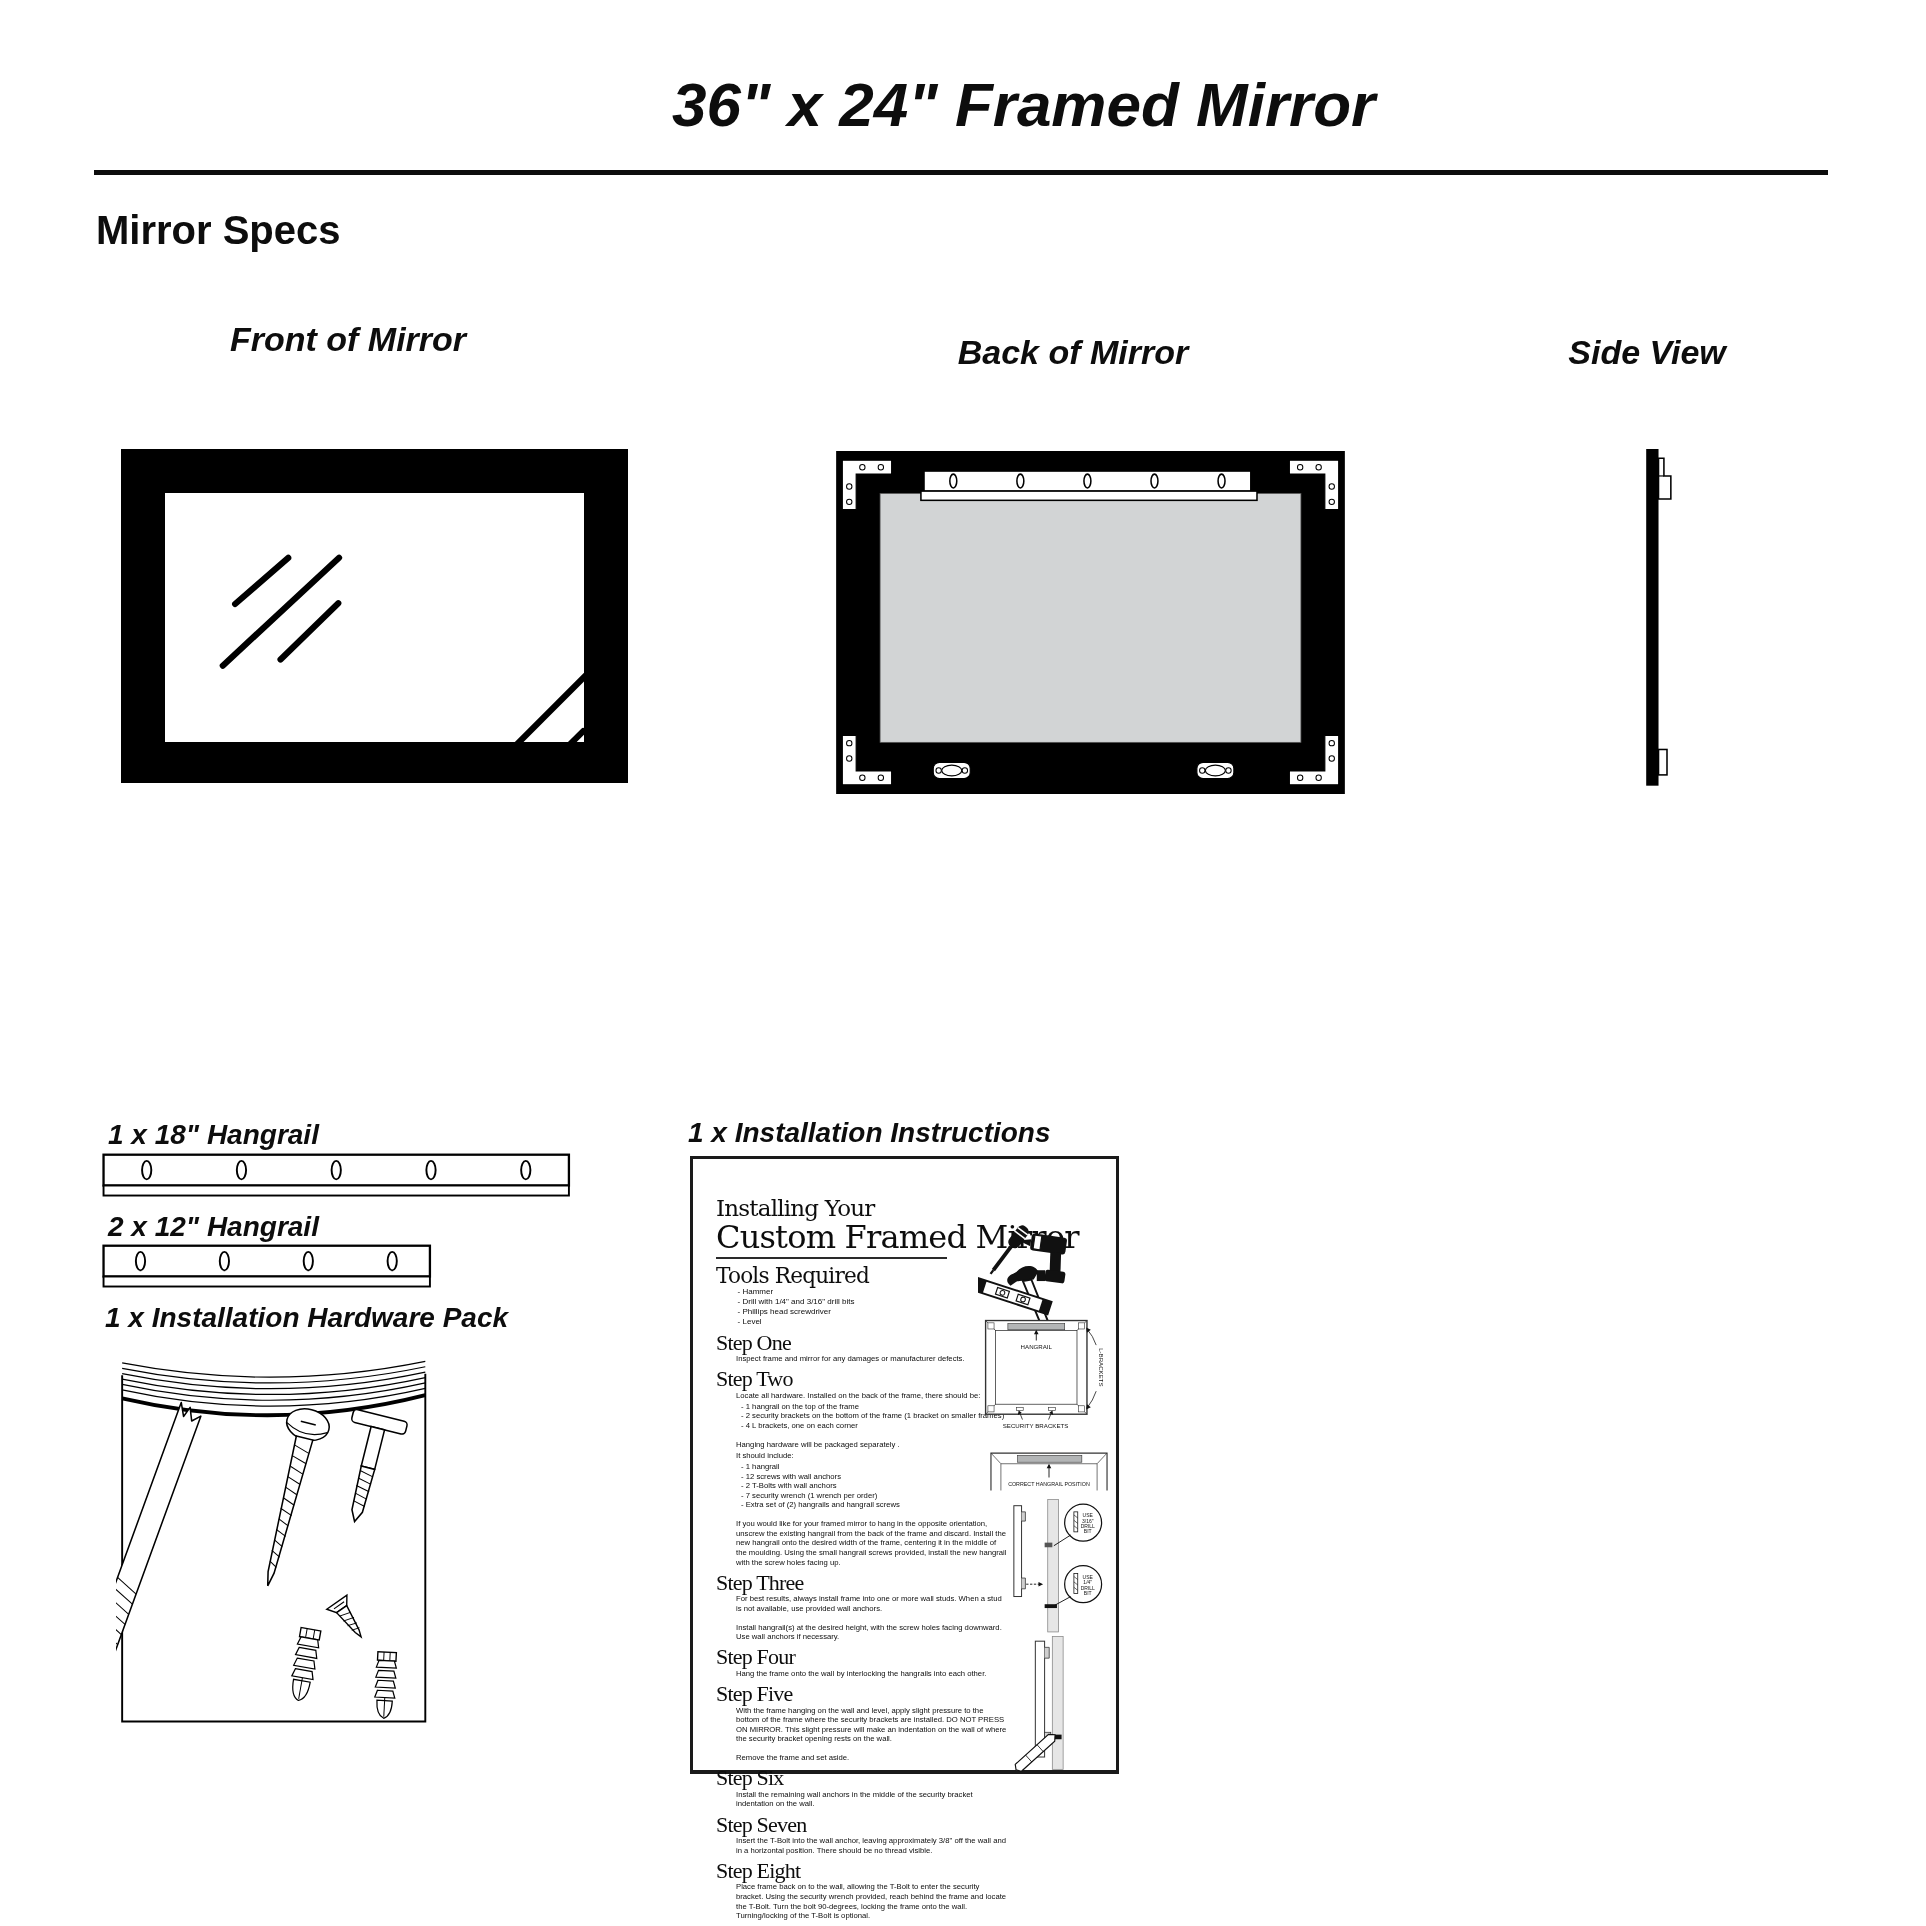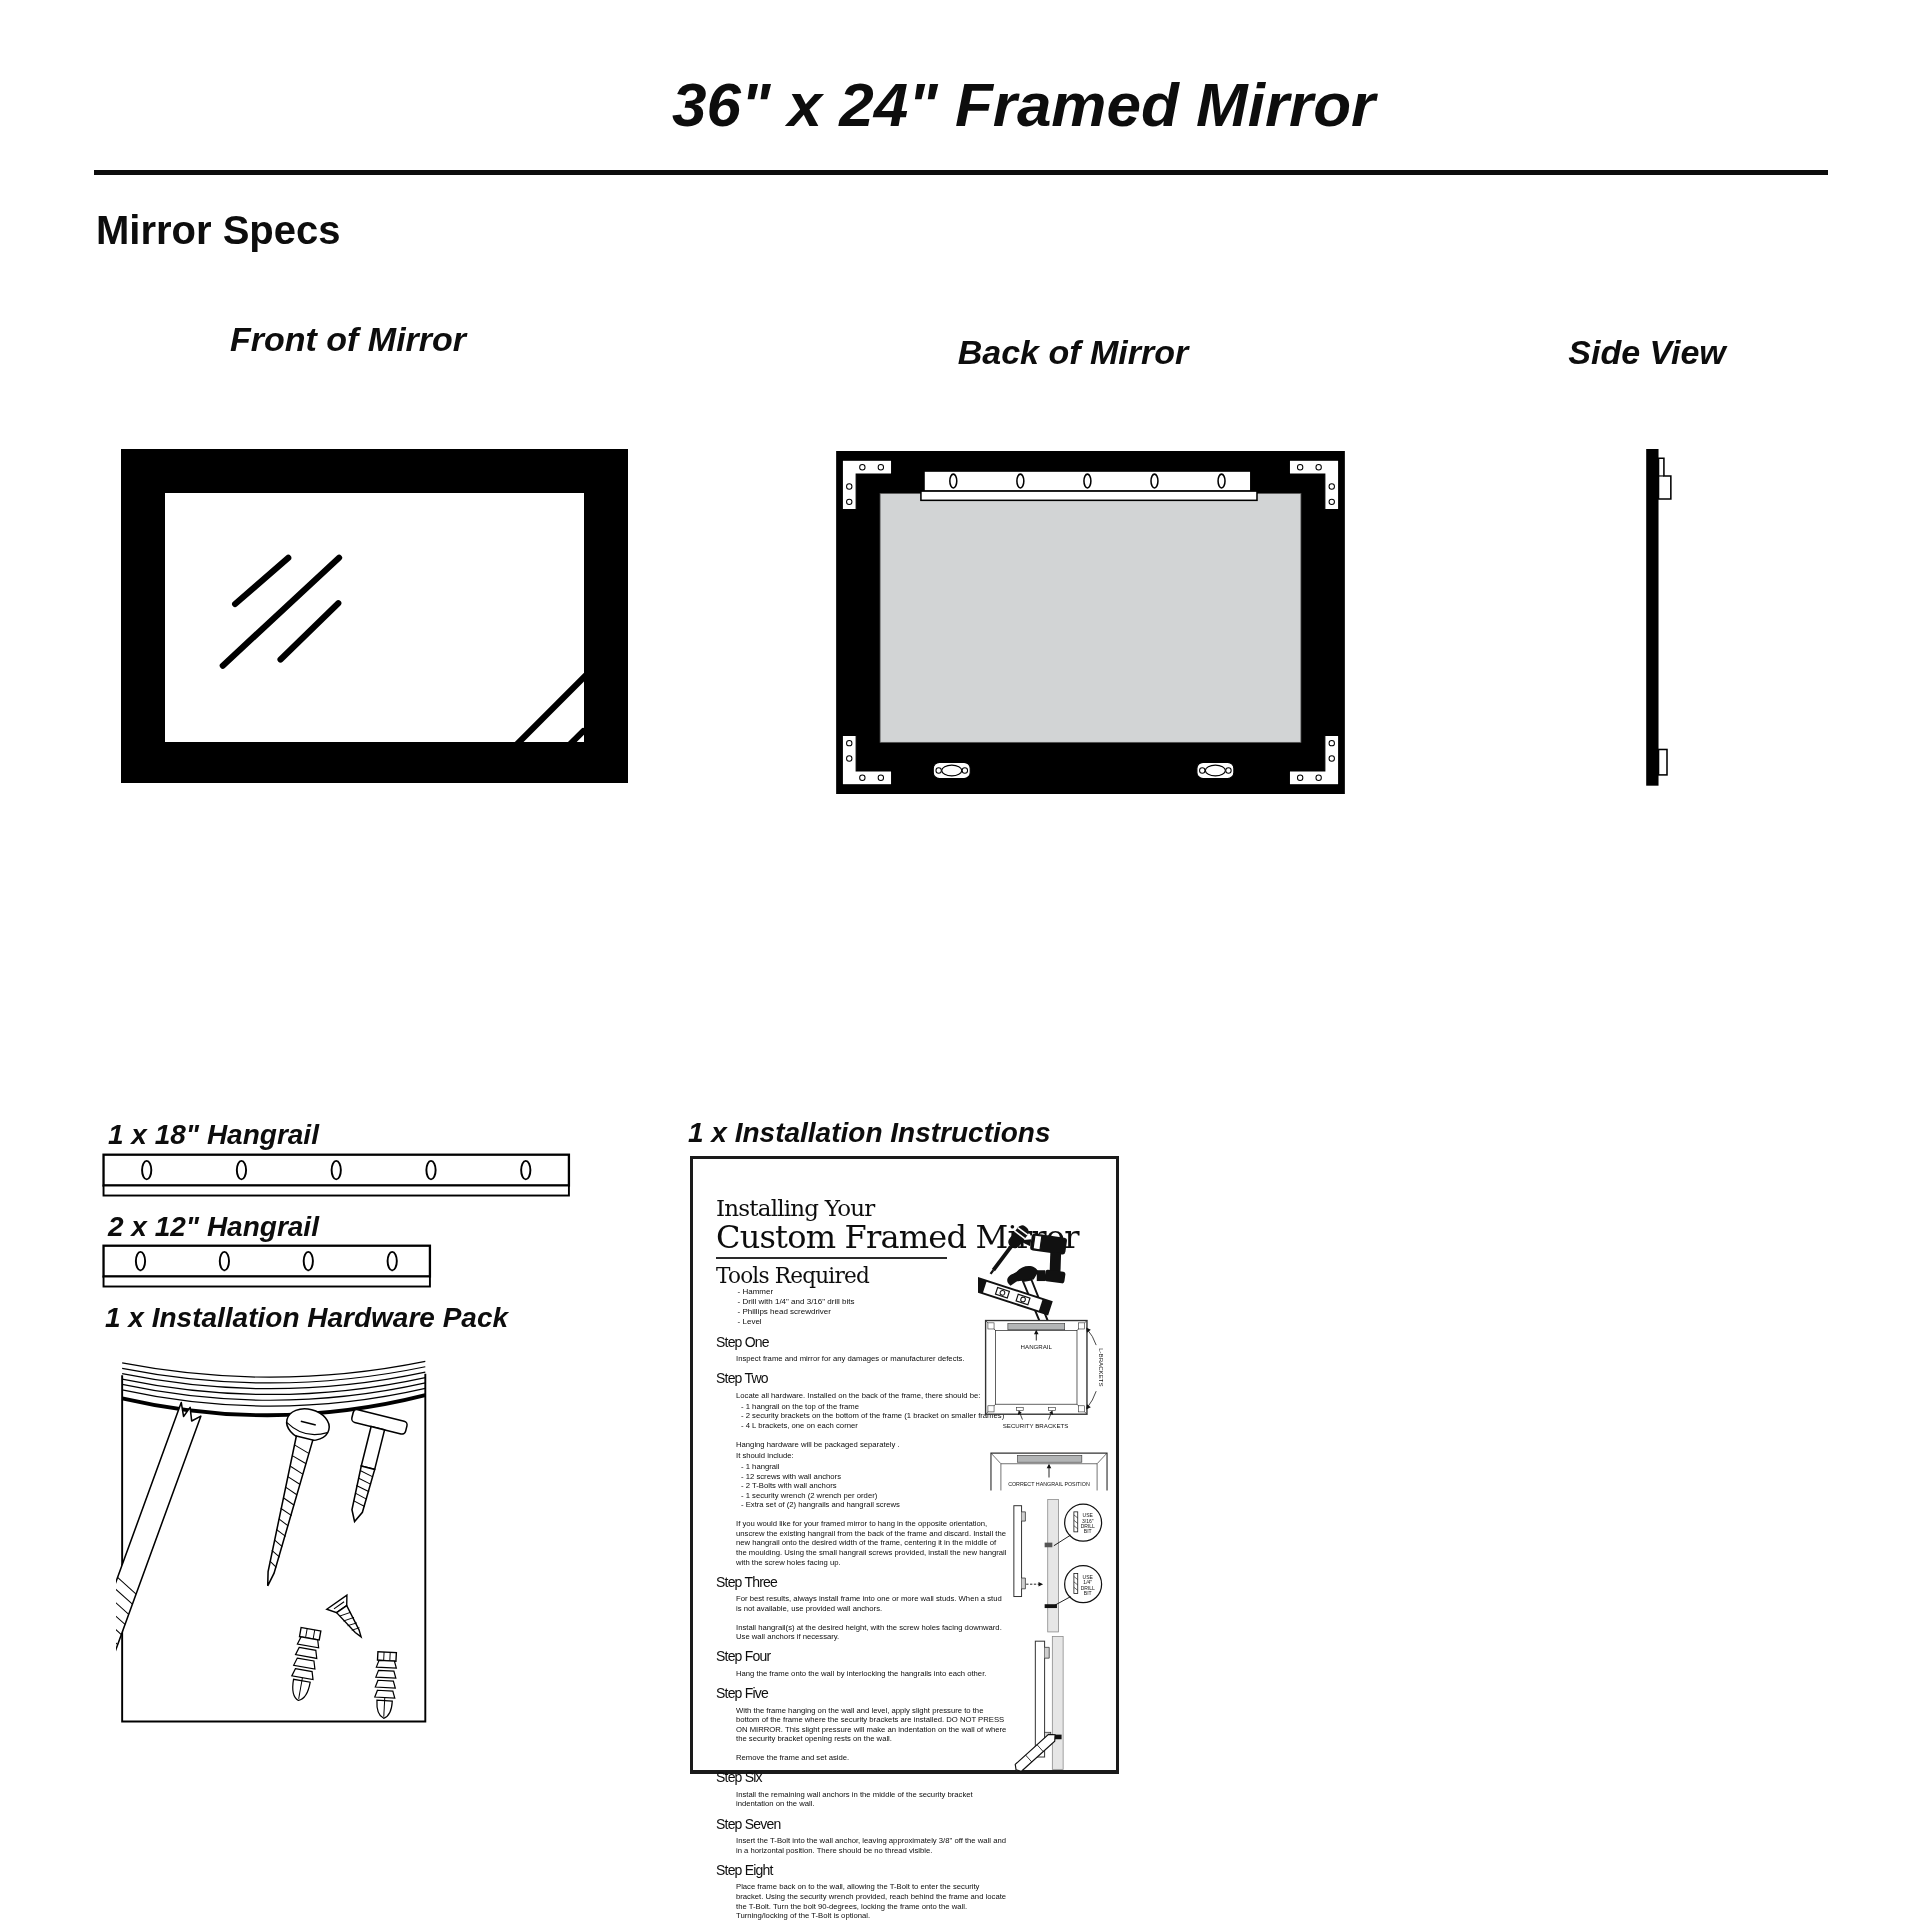--- a/index.html
+++ b/index.html
@@ -35,21 +35,21 @@
   .bag{left:116px;top:1352px;}
 
   
   .sheet{left:690px;top:1156px;width:429px;height:618px;background:#fff;border:3.1px solid #1a1a1a;border-bottom-width:4.6px;box-sizing:border-box;}
   .sheet-text{position:absolute;left:23px;top:37px;width:287px;}
   .sheet-title1{font-family:"DejaVu Serif",serif;font-size:23px;line-height:24px;letter-spacing:-0.8px;}
   .sheet-title2{font-family:"DejaVu Serif",serif;font-size:32px;line-height:34px;letter-spacing:-0.8px;white-space:nowrap;}
   .sheet-rule{width:231px;height:2.3px;background:#2a2a2a;margin:3.1px 0 4.6px 0;}
   .tools-h{font-family:"DejaVu Serif",serif;font-size:21.6px;line-height:23px;letter-spacing:-0.8px;}
   .tool-line{font-size:8px;line-height:10px;margin:0 0 0 21.6px;}
-  .step-h{font-family:Liberation Sans, sans-serif;font-size:14px;line-height:21px;letter-spacing:-0.8px;margin:4.6px 0 1.5px 0;}
+  .step-h{font-family:Liberation Serif, serif;font-size:22px;line-height:21px;letter-spacing:-0.8px;margin:4.6px 0 1.5px 0;}
   .step-p{font-size:7.7px;line-height:9.6px;margin:1.5px 0 1.5px 20px;width:271px;}
   .step-p.bullet{margin:0 0 0 25px;}
   .step-p.gap{margin-top:9.2px;}
   .d-abs{position:absolute;}
   .dg-tools{right:21.6px;top:54px;}
   .dg-frame{right:9.2px;top:160px;}
   .dg-hangpos{right:6.2px;top:291px;}
   .dg-drill{right:7.7px;top:339px;}
   .dg-wrench{right:7.7px;top:476px;}
   svg text{font-family:"Liberation Sans",sans-serif;}
@@ -295,21 +295,21 @@
           <div class="step-h">Step Two</div>
           <p class="step-p">Locate all hardware. Installed on the back of the frame, there should be:</p>
           <p class="step-p bullet">- 1 hangrail on the top of the frame</p>
           <p class="step-p bullet">- 2 security brackets on the bottom of the frame (1 bracket on smaller frames)</p>
           <p class="step-p bullet">- 4 L brackets, one on each corner</p>
           <p class="step-p gap">Hanging hardware will be packaged separately .</p>
           <p class="step-p">It should include:</p>
           <p class="step-p bullet">- 1 hangrail</p>
           <p class="step-p bullet">- 12 screws with wall anchors</p>
           <p class="step-p bullet">- 2 T-Bolts with wall anchors</p>
-          <p class="step-p bullet">- 1 security wrench (2 wrench per order)</p>
+          <p class="step-p bullet">- 7 security wrench (1 wrench per order)</p>
           <p class="step-p bullet">- Extra set of (2) hangrails and hangrail screws</p>
           <p class="step-p gap">If you would like for your framed mirror to hang in the opposite orientation, unscrew the existing hangrail from the back of the frame and discard. Install the new hangrail onto the desired width of the frame, centering it in the middle of the moulding. Using the small hangrail screws provided, install the new hangrail with the screw holes facing up.</p>
           <div class="step-h">Step Three</div>
           <p class="step-p">For best results, always install frame into one or more wall studs. When a stud is not available, use provided wall anchors.</p>
           <p class="step-p gap">Install hangrail(s) at the desired height, with the screw holes facing downward. Use wall anchors if necessary.</p>
           <div class="step-h">Step Four</div>
           <p class="step-p">Hang the frame onto the wall by interlocking the hangrails into each other.</p>
           <div class="step-h">Step Five</div>
           <p class="step-p">With the frame hanging on the wall and level, apply slight pressure to the bottom of the frame where the security brackets are installed. DO NOT PRESS ON MIRROR. This slight pressure will make an indentation on the wall of where the security bracket opening rests on the wall.</p>
           <p class="step-p gap">Remove the frame and set aside.</p>

